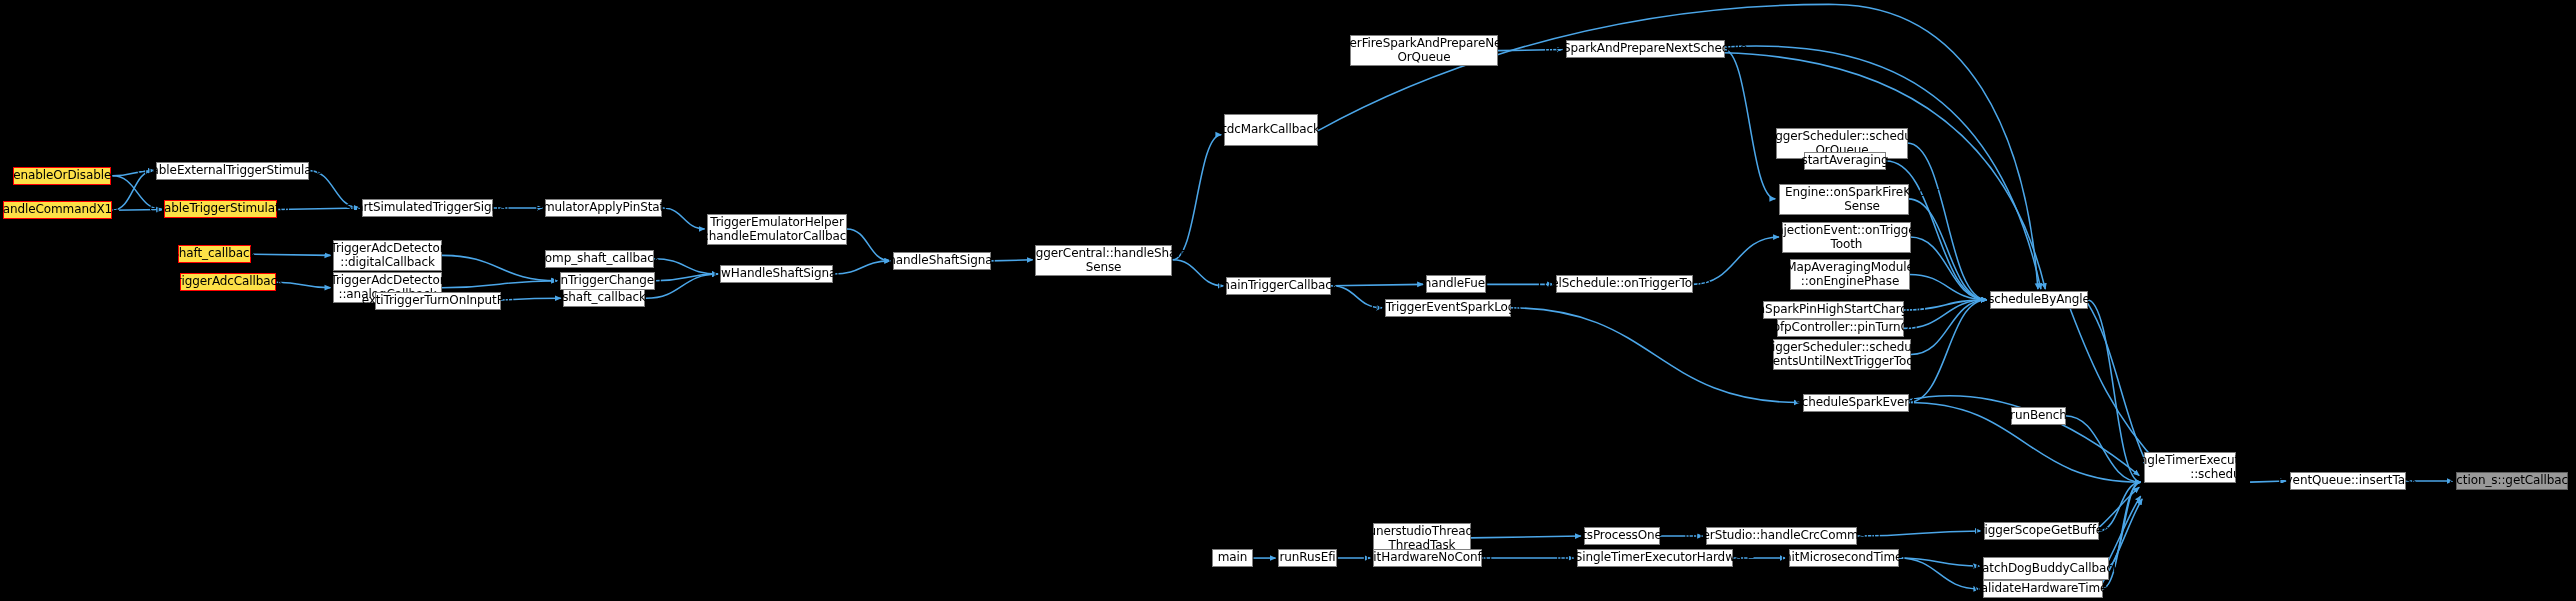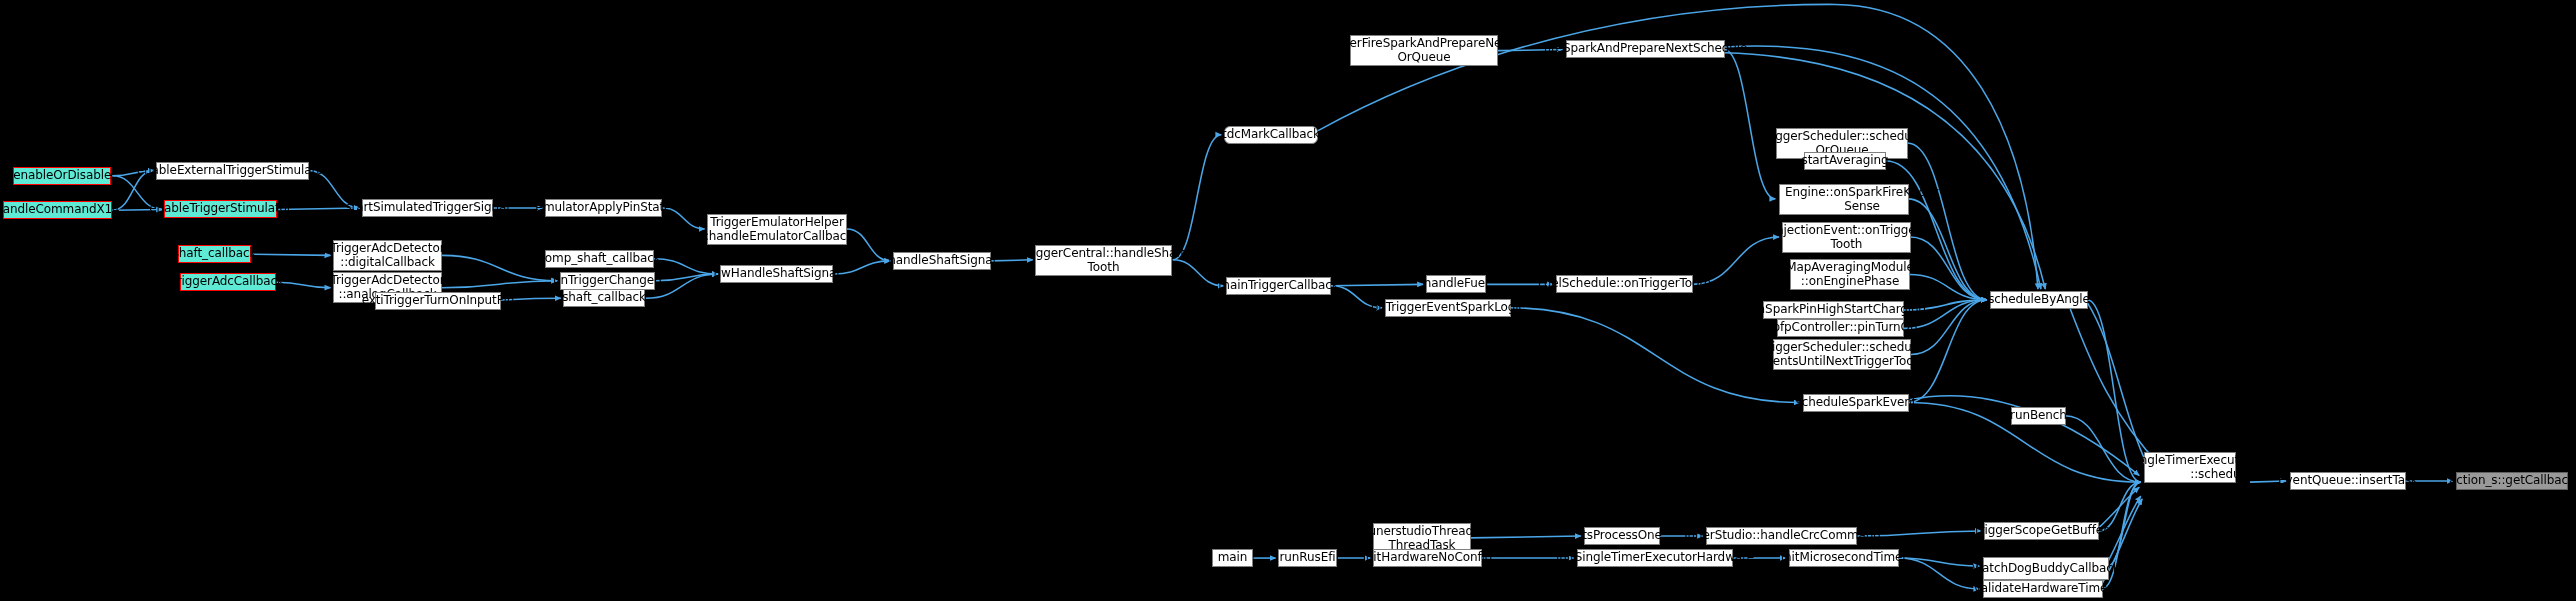--- a/index.html
+++ b/index.html
@@ -3,21 +3,21 @@
 <meta charset="utf-8">
 <style>
   html,body{margin:0;padding:0;background:#000;}
   #canvas{position:relative;width:2576px;height:601px;background:#000;overflow:hidden;
           font-family:"DejaVu Sans","Liberation Sans",sans-serif;}
   svg#edges{position:absolute;left:0;top:0;width:2576px;height:601px;}
   .node{position:absolute;box-sizing:border-box;display:flex;align-items:center;
         justify-content:center;text-align:center;line-height:1.12;
         font-size:12px;color:#000;background:#fff;border:0.7px solid #808080;
         white-space:pre;letter-spacing:-0.1px;}
-  .node.red{background:#5eead4;border:1.5px solid #ff0000;}
+  .node.red{background:#fde047;border:1.5px solid #ff0000;}
   .node.gray{background:#999999;border:0.7px solid #606060;}
 </style>
 </head>
 <body>
 
 <div id="canvas">
   <svg id="edges" viewBox="0 0 3508 819">
     <defs>
       <marker id="ah" markerWidth="9" markerHeight="9" refX="8" refY="4.5" orient="auto" markerUnits="userSpaceOnUse">
         <path d="M0,0.6 L9,4.5 L0,8.4 Z" fill="#4ba6e8"></path>
@@ -104,22 +104,22 @@
       <div class="node" style="left: 545px; top: 250px; width: 109px; height: 18.4px;">comp_shaft_callback</div>
       <div class="node red" style="left: 180px; top: 273px; width: 96px; height: 18.4px;">triggerAdcCallback</div>
       <div class="node" style="left: 333px; top: 272px; width: 109px; height: 31px;">TriggerAdcDetector
 ::analogCallback</div>
       <div class="node" style="left: 560px; top: 272px; width: 95px; height: 18.4px;">onTriggerChanged</div>
       <div class="node" style="left: 720px; top: 265px; width: 113px; height: 18.4px;">hwHandleShaftSignal</div>
       <div class="node" style="left: 328px; top: 292px; width: 126px; height: 18.4px; margin-left: 47px;">extiTriggerTurnOnInputPin</div>
       <div class="node" style="left: 563px; top: 289px; width: 82px; height: 18.4px;">shaft_callback</div>
       <div class="node" style="left: 893px; top: 252px; width: 98px; height: 18.4px;">handleShaftSignal</div>
       <div class="node" style="left: 1035px; top: 245px; width: 137px; height: 31px;">TriggerCentral::handleShaft
-Tooth</div>
-      <div class="node" style="left: 1224px; top: 126px; width: 94px; height: 18px; border-radius: 6px;">tdcMarkCallback</div>
+Sense</div>
+      <div class="node" style="left: 1224px; top: 114px; width: 94px; height: 32px;">tdcMarkCallback</div>
       <div class="node" style="left: 1350px; top: 35px; width: 148px; height: 31px;">overFireSparkAndPrepareNext
 OrQueue</div>
       <div class="node" style="left: 1566px; top: 40px; width: 159px; height: 18.4px;">fireSparkAndPrepareNextSchedule</div>
       <div class="node" style="left: 1226px; top: 277px; width: 105px; height: 18.4px;">mainTriggerCallback</div>
       <div class="node" style="left: 1426px; top: 275px; width: 60px; height: 18.4px;">handleFuel</div>
       <div class="node" style="left: 1385px; top: 299px; width: 126px; height: 18.4px;">onTriggerEventSparkLogic</div>
       <div class="node" style="left: 1556px; top: 275px; width: 137px; height: 18.4px;">FuelSchedule::onTriggerTooth</div>
       <div class="node" style="left: 1776px; top: 128px; width: 132px; height: 31px;">TriggerScheduler::schedule
 OrQueue</div>
       <div class="node" style="left: 1804px; top: 152px; width: 82px; height: 18.4px;">startAveraging</div>

